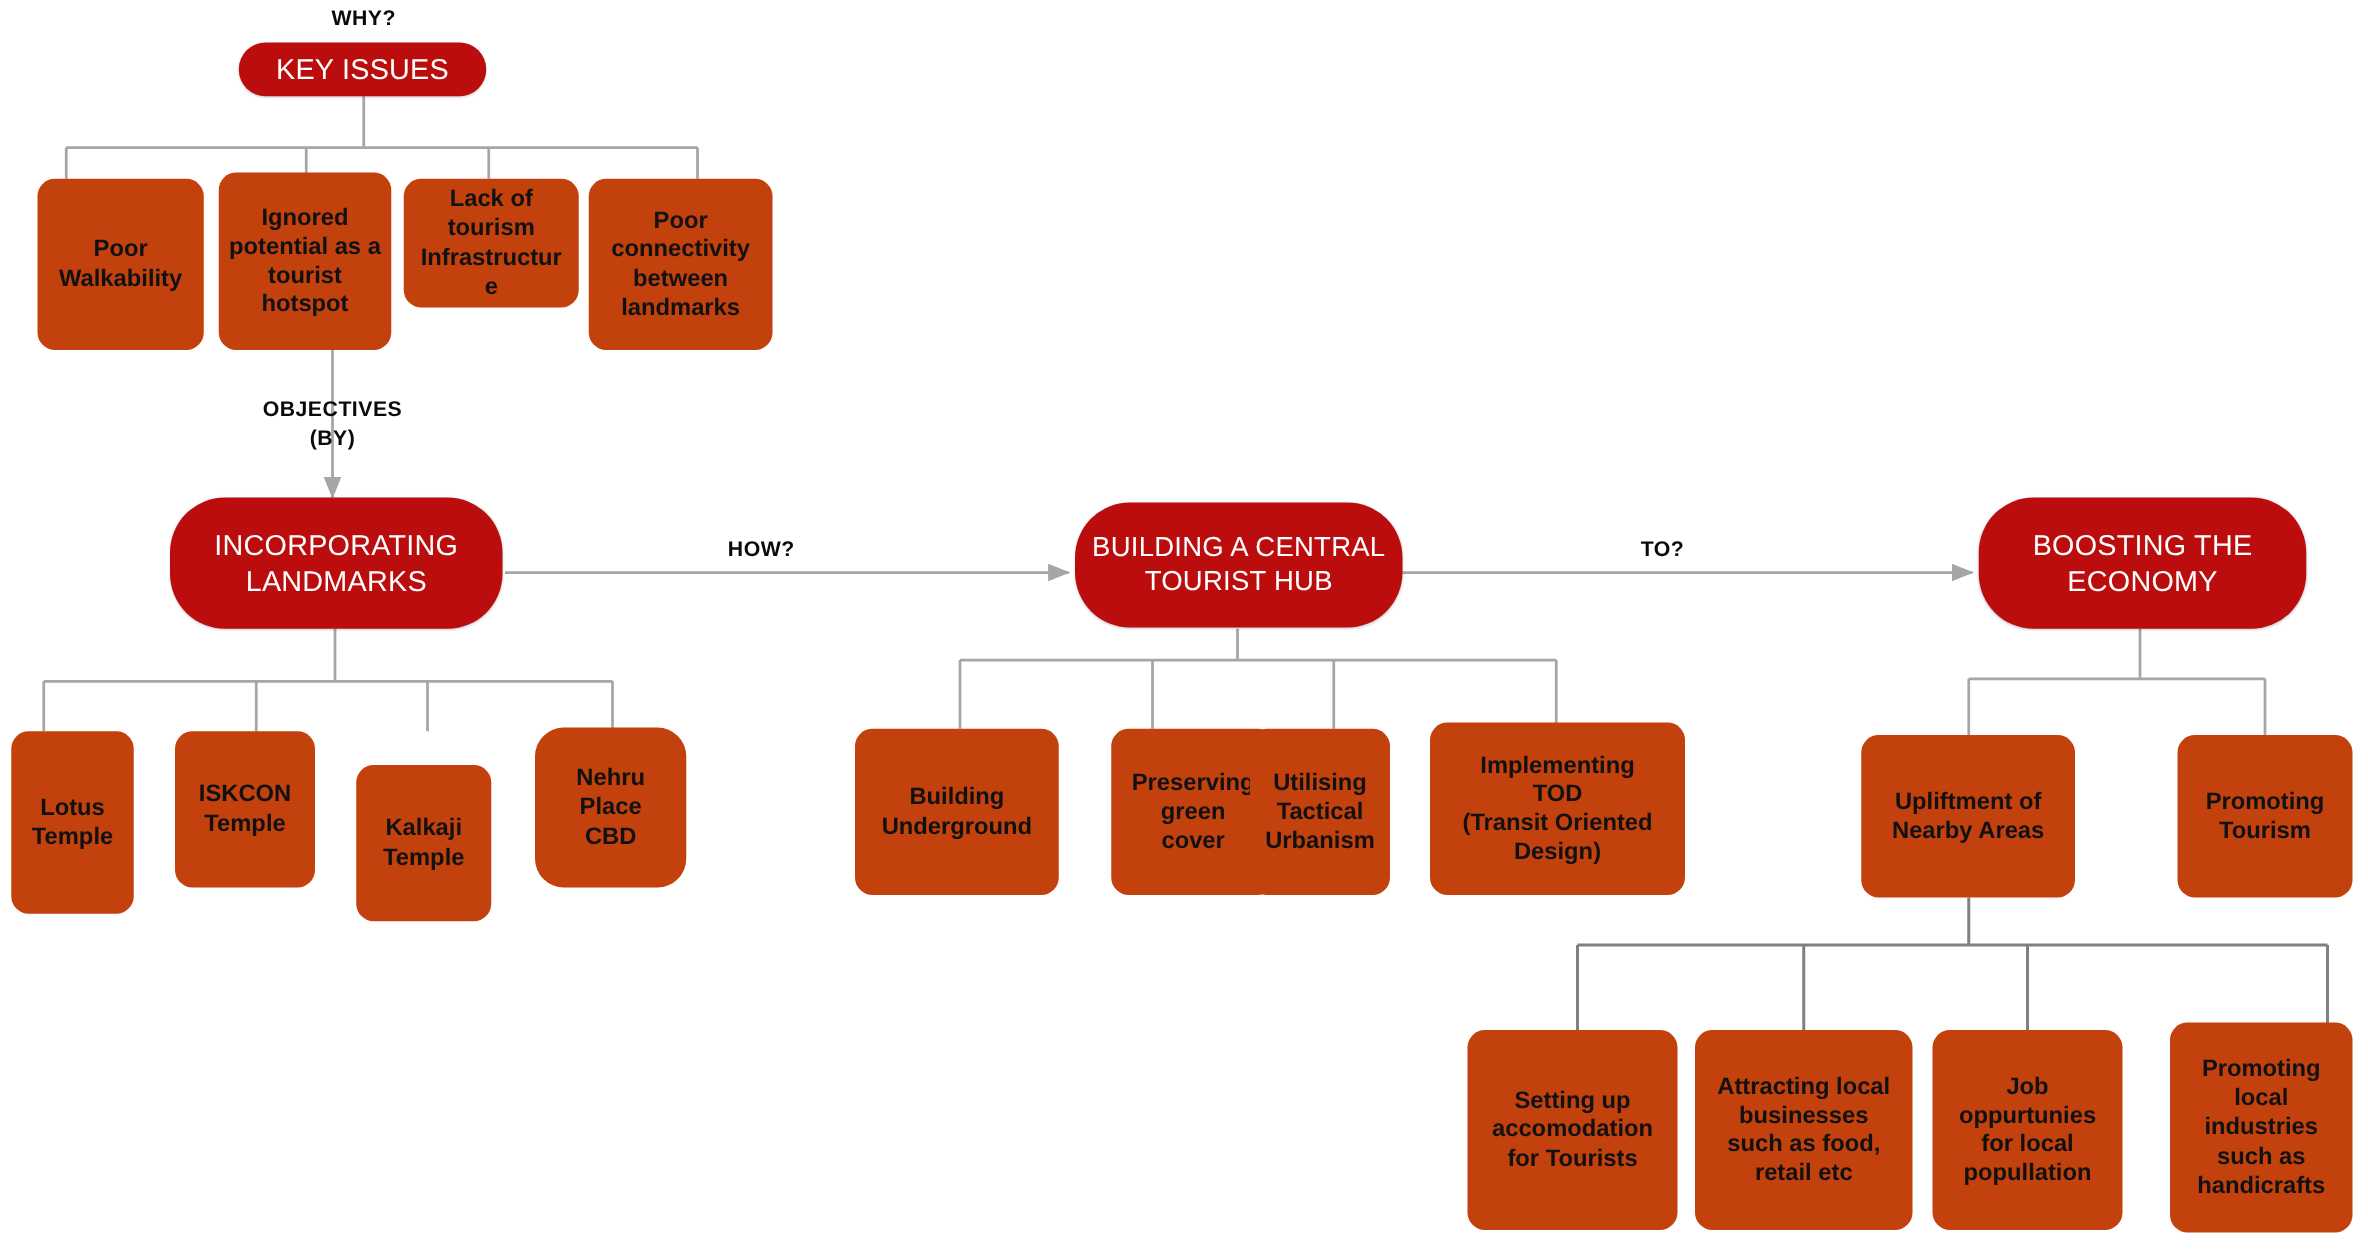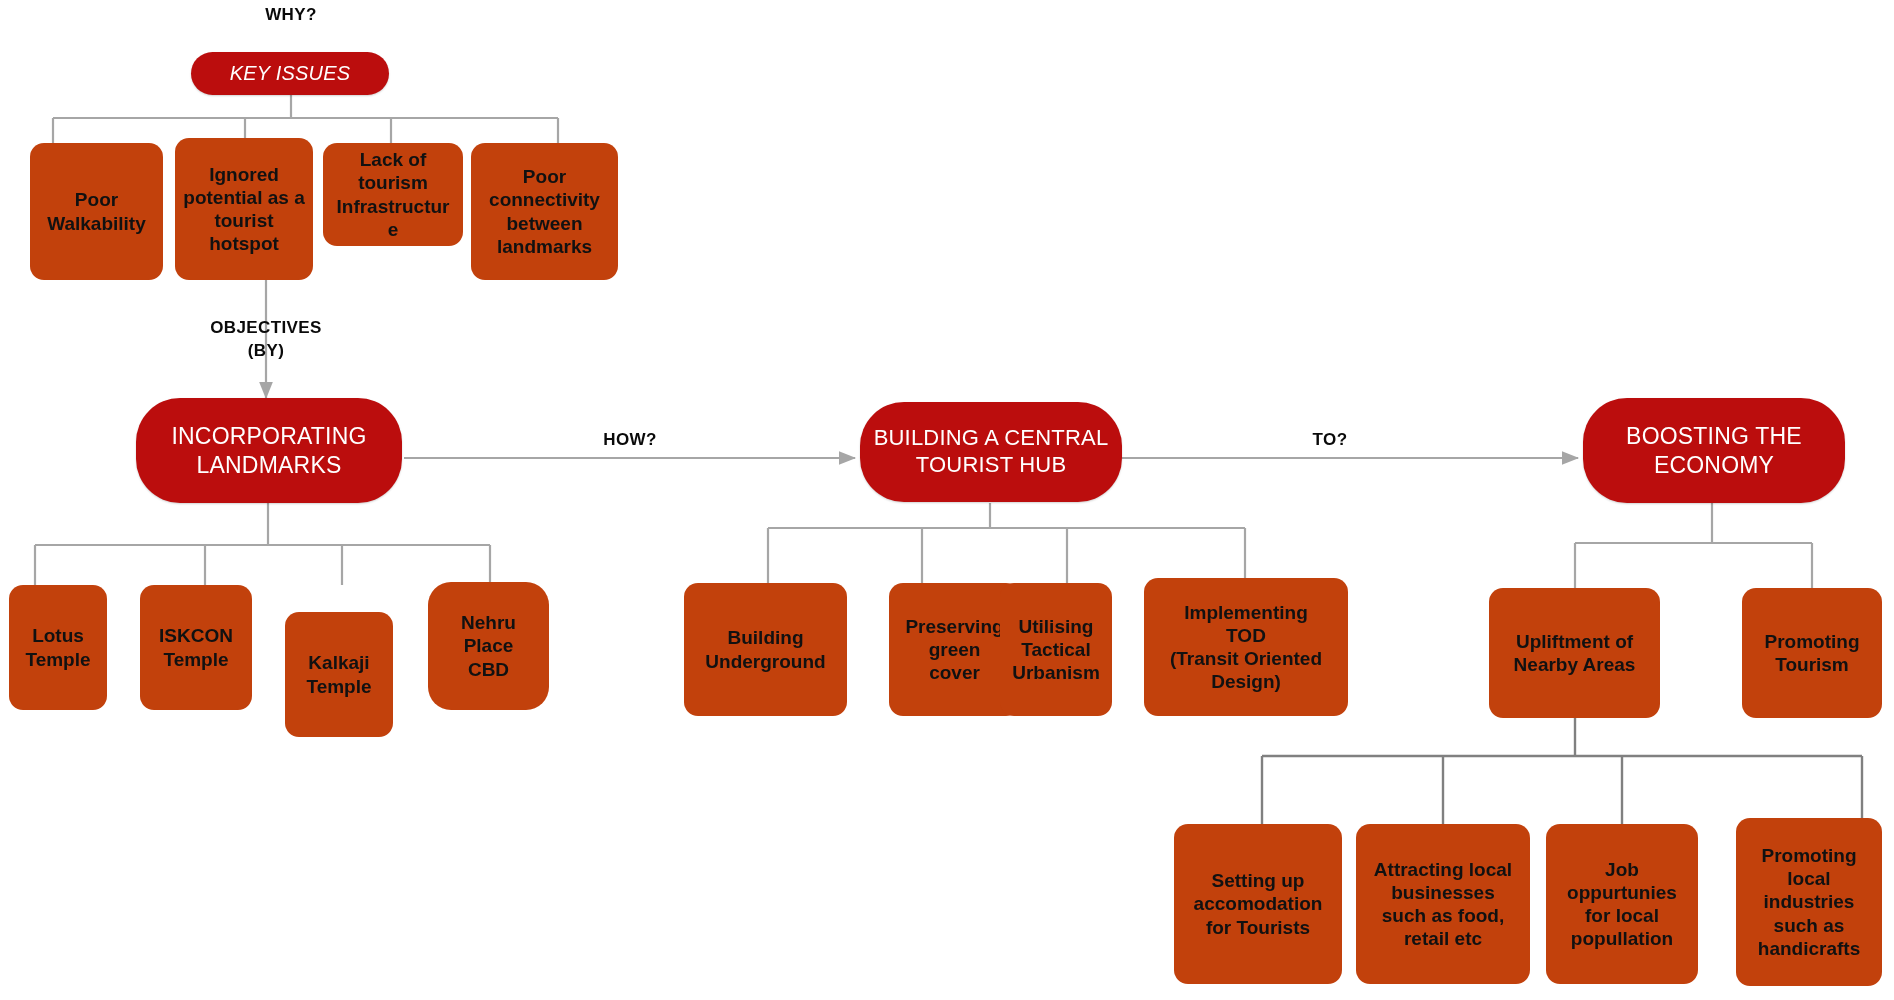--- a/index.html
+++ b/index.html
@@ -132,25 +132,25 @@
       <path d="M1622,756 L1622,824"></path>
       <path d="M1862,756 L1862,824"></path>
     </g>
   </svg>
 
   <div class="edge-label" style="left:221px; top:4px; width:140px;">WHY?</div>
 
   <div class="edge-label" style="left:146px; top:317px; width:240px; text-align:center;">OBJECTIVES
 (BY)</div>
 
-  <div class="edge-label" style="left:560px; top:429px; width:140px;">HOW?</div>
+  <div class="edge-label" style="left:539px; top:429px; width:140px;">HOW?</div>
 
   <div class="edge-label" style="left:1270px; top:429px; width:120px;">TO?</div>
 
-  <div class="node primary" style="left:191px; top:52px; width:198px; height:43px; border-radius:22px; font-size:20px;font-style:italic;">
+  <div class="node primary" style="left:191px; top:34px; width:198px; height:43px; border-radius:22px; font-size:23px;">
     <span>KEY ISSUES</span>
   </div>
 
   <div class="node secondary" style="left:30px; top:143px; width:133px; height:137px;">
     <span>Poor
 Walkability</span>
   </div>
 
   <div class="node secondary" style="left:175px; top:138px; width:138px; height:142px;">
     <span>Ignored
@@ -171,21 +171,21 @@
 connectivity
 between
 landmarks</span>
   </div>
 
   <div class="node primary" style="left:136px; top:398px; width:266px; height:105px; border-radius:44px;">
     <span>INCORPORATING
 LANDMARKS</span>
   </div>
 
-  <div class="node secondary" style="left:9px; top:585px; width:98px; height:125px;">
+  <div class="node secondary" style="left:9px; top:585px; width:98px; height:146px;">
     <span>Lotus
 Temple</span>
   </div>
 
   <div class="node secondary" style="left:140px; top:585px; width:112px; height:125px;text-align:center;">
     <span>ISKCON
 Temple</span>
   </div>
 
   <div class="node secondary" style="left:285px; top:612px; width:108px; height:125px;">

